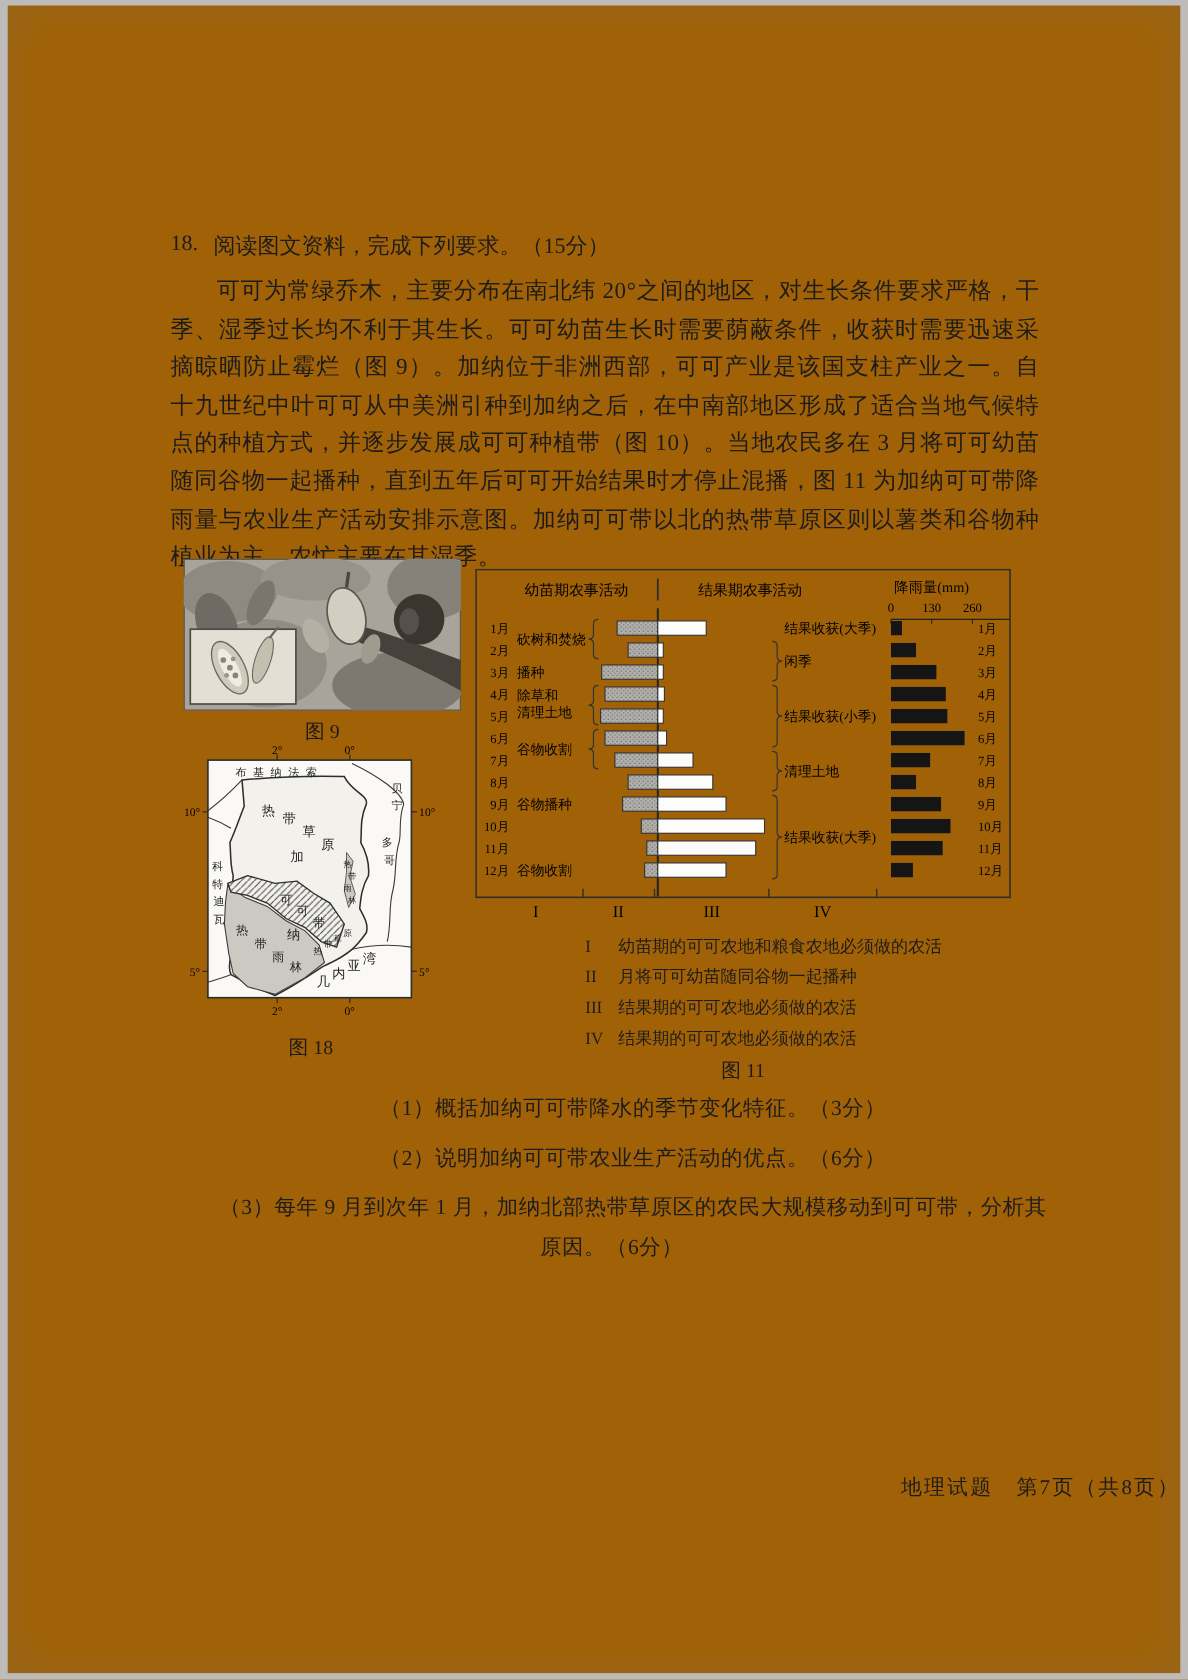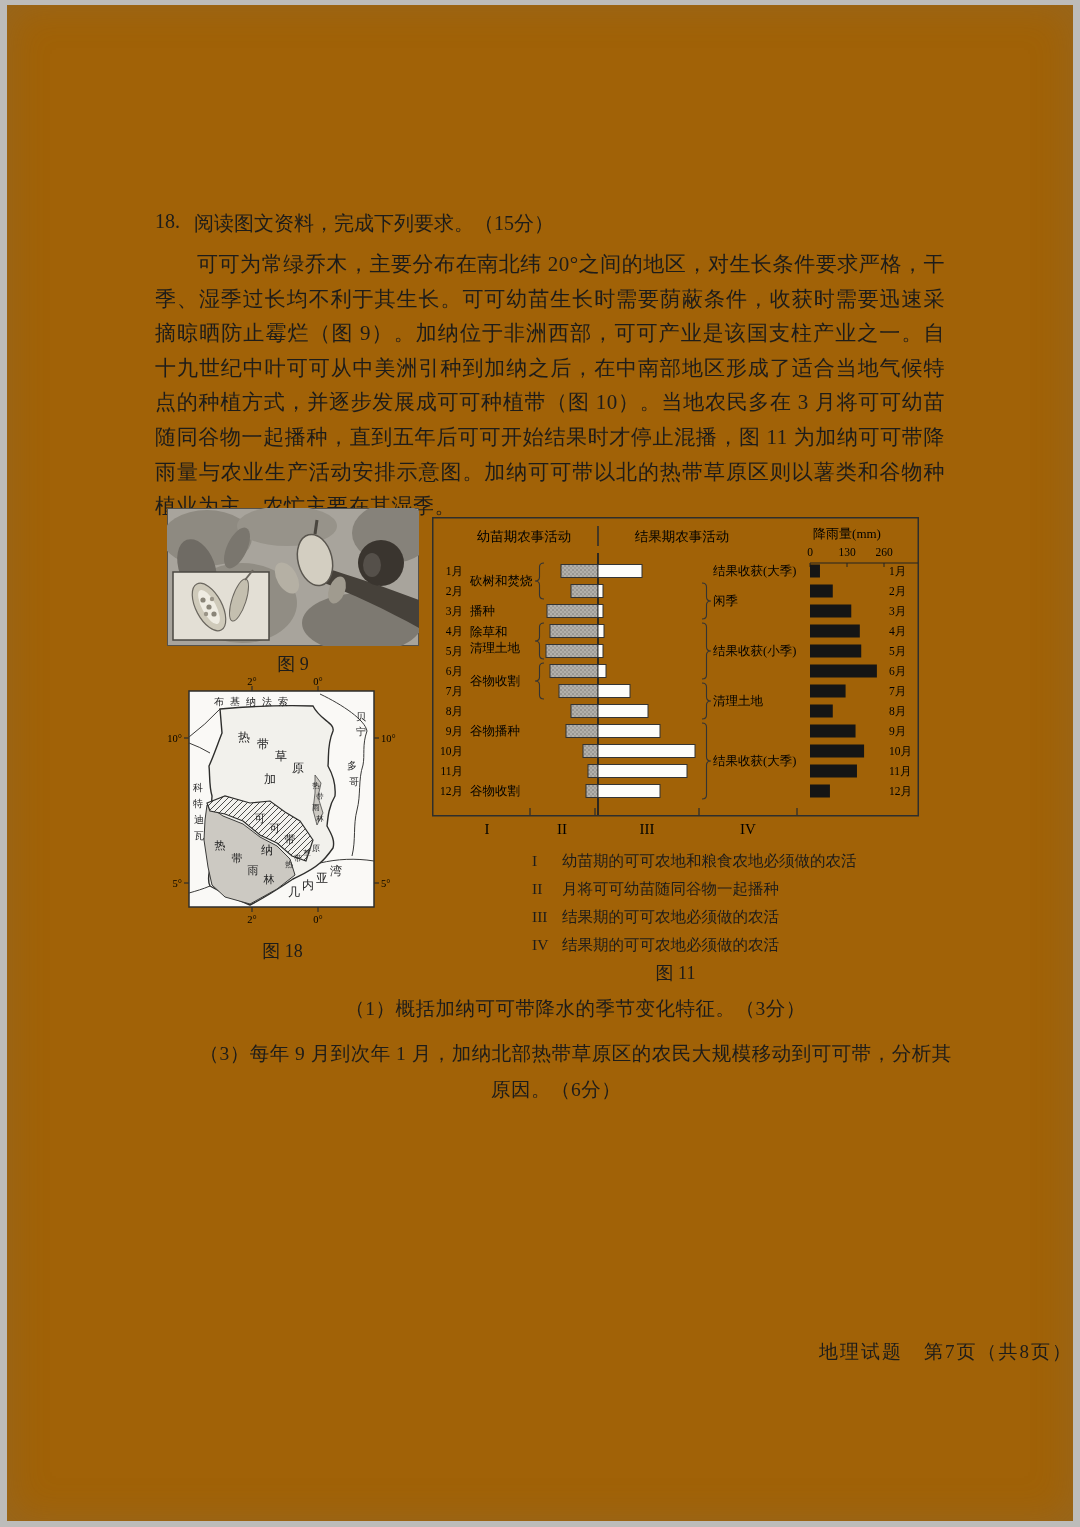--- a/index.html
+++ b/index.html
@@ -295,17 +295,18 @@
         <div class="leg-row">
           <span class="leg-key">IV</span>
           <span class="leg-text">结果期的可可农地必须做的农活</span>
         </div>
       </div>
     <span class="fig-cap">图 11</span>
   </div>
 
   <div class="subq">
     <p>（1）概括加纳可可带降水的季节变化特征。（3分）</p>
+    <p>（2）说明加纳可可带农业生产活动的优点。（6分）</p>
     <p>（3）每年 9 月到次年 1 月，加纳北部热带草原区的农民大规模移动到可可带，分析其原因。（6分）</p>
   </div>
 
   <div class="footer">地理试题　第7页（共8页）</div>
 </div>
 
 </body></html>

